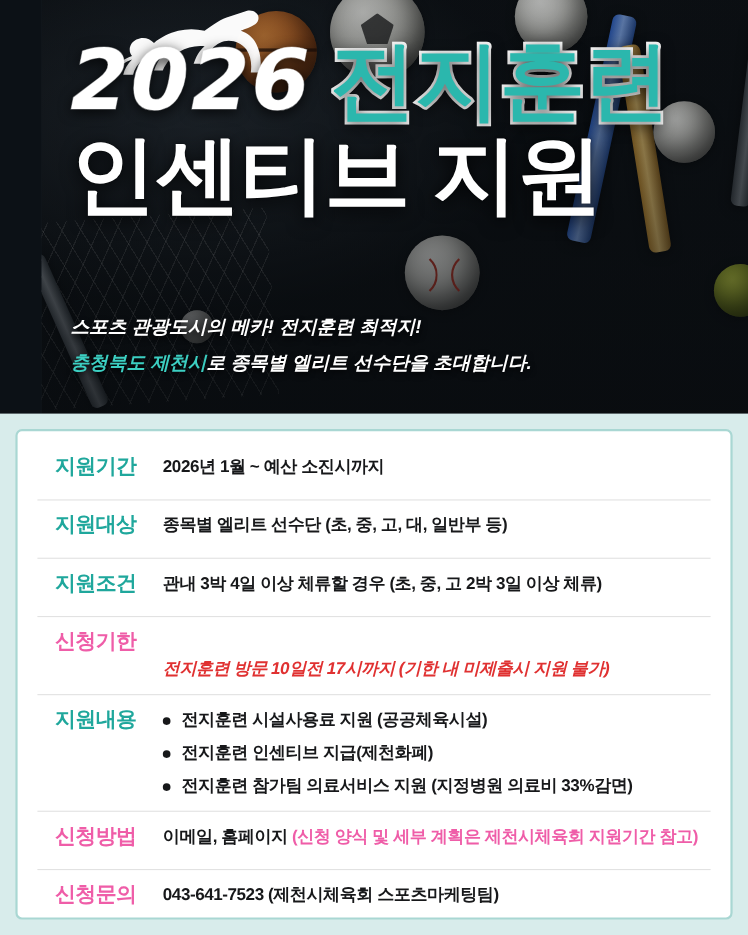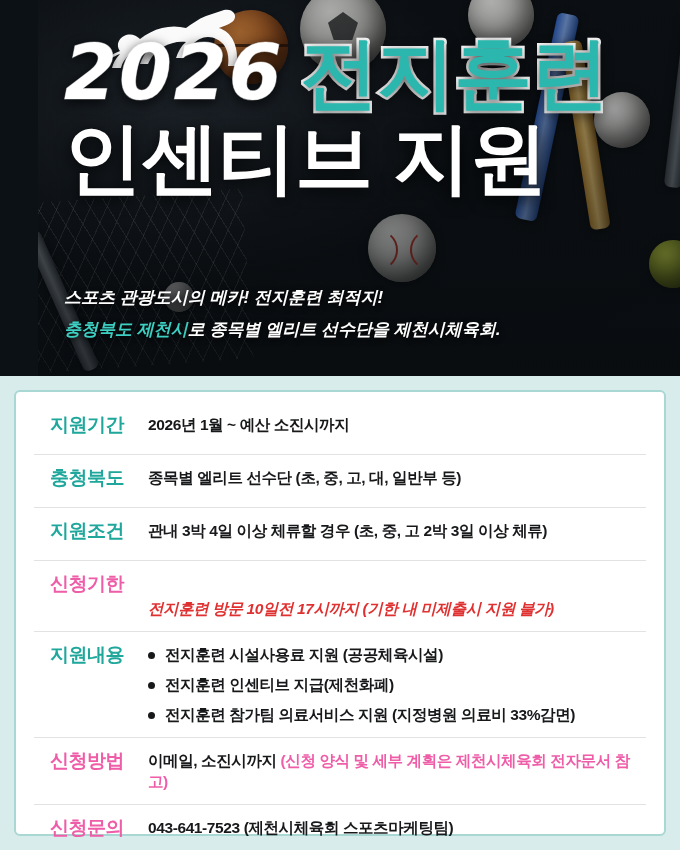--- a/index.html
+++ b/index.html
@@ -230,35 +230,35 @@
     </svg>
 
     <div class="title-wrap">
       <span class="year">2026</span>
       <span class="title-main">전지훈련</span>
       <div class="title-sub">인센티브 지원</div>
     </div>
 
     <div class="tagline">
       <div class="l1">스포츠 관광도시의 메카! 전지훈련 최적지!</div>
-      <div class="l2"><span class="hl">충청북도 제천시</span><span>로 종목별 엘리트 선수단을 제천시체육회.</span></div>
+      <div class="l2"><span class="hl">충청북도 제천시</span><span>로 종목별 엘리트 선수단을 초대합니다.</span></div>
     </div>
 
   </div>
 
   <div class="panel">
     <div class="panel-inner">
 
       <div class="row">
         <div class="row-label">지원기간</div>
         <div class="row-value">2026년 1월 ~ 예산 소진시까지</div>
       </div>
 
       <div class="row">
-        <div class="row-label">충청북도</div>
+        <div class="row-label">지원대상</div>
         <div class="row-value">종목별 엘리트 선수단 (초, 중, 고, 대, 일반부 등)</div>
       </div>
 
       <div class="row">
         <div class="row-label">지원조건</div>
         <div class="row-value">관내 3박 4일 이상 체류할 경우 (초, 중, 고 2박 3일 이상 체류)</div>
       </div>
 
       <div class="row">
         <div class="row-label pink">신청기한</div>
@@ -271,21 +271,21 @@
           <ul class="bullets">
             <li>전지훈련 시설사용료 지원 (공공체육시설)</li>
             <li>전지훈련 인센티브 지급(제천화폐)</li>
             <li>전지훈련 참가팀 의료서비스 지원 (지정병원 의료비 33%감면)</li>
           </ul>
         </div>
       </div>
 
       <div class="row">
         <div class="row-label pink">신청방법</div>
-        <div class="row-value"><span>이메일, 소진시까지 </span><span class="note">(신청 양식 및 세부 계획은 제천시체육회 전자문서 참고)</span></div>
+        <div class="row-value"><span>이메일, 홈페이지 </span><span class="note">(신청 양식 및 세부 계획은 제천시체육회 지원기간 참고)</span></div>
       </div>
 
       <div class="row">
         <div class="row-label pink">신청문의</div>
         <div class="row-value">043-641-7523 (제천시체육회 스포츠마케팅팀)</div>
       </div>
 
     </div>
   </div>
 </div>

